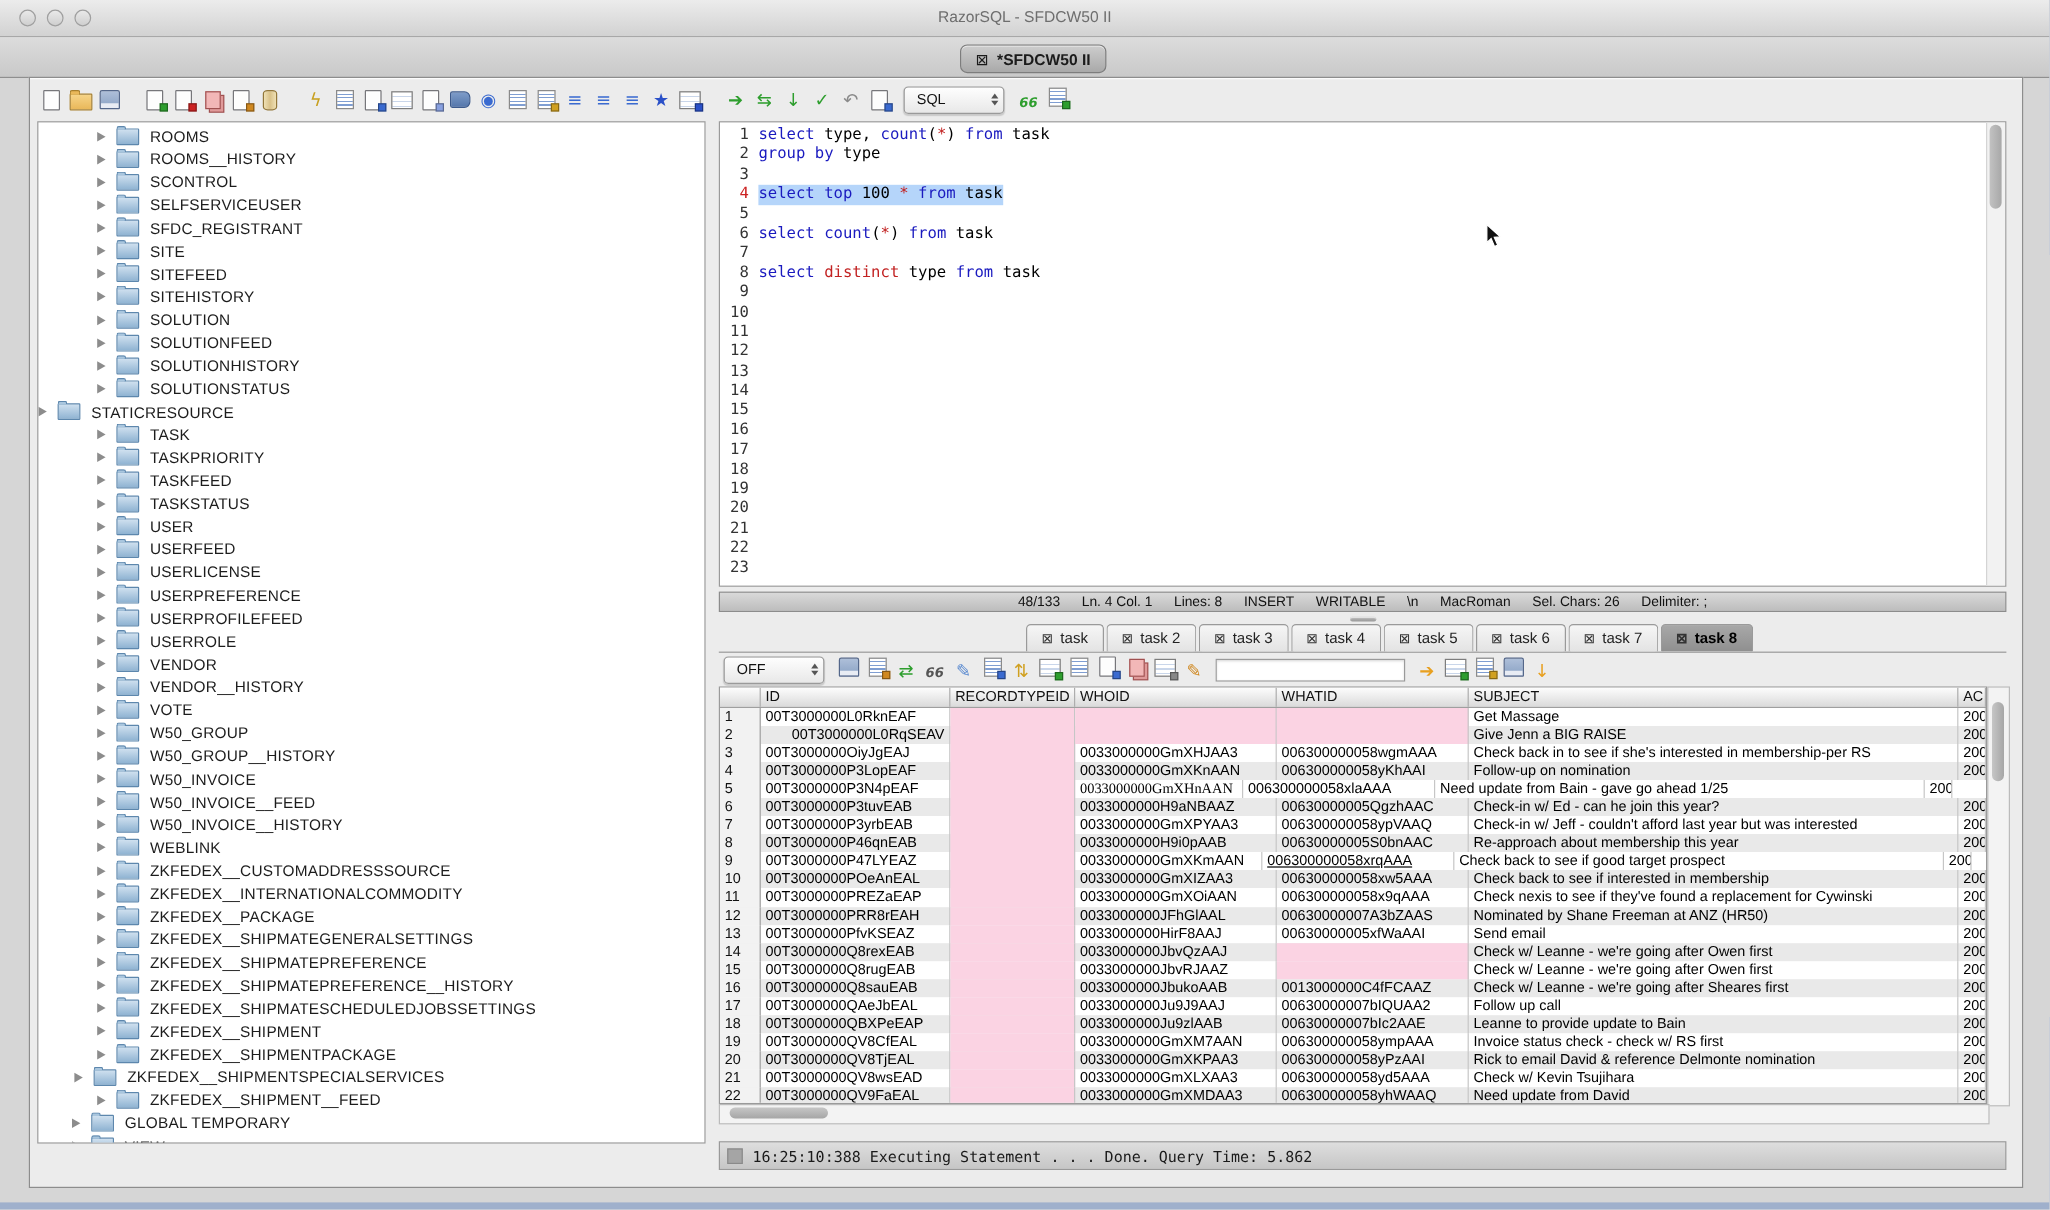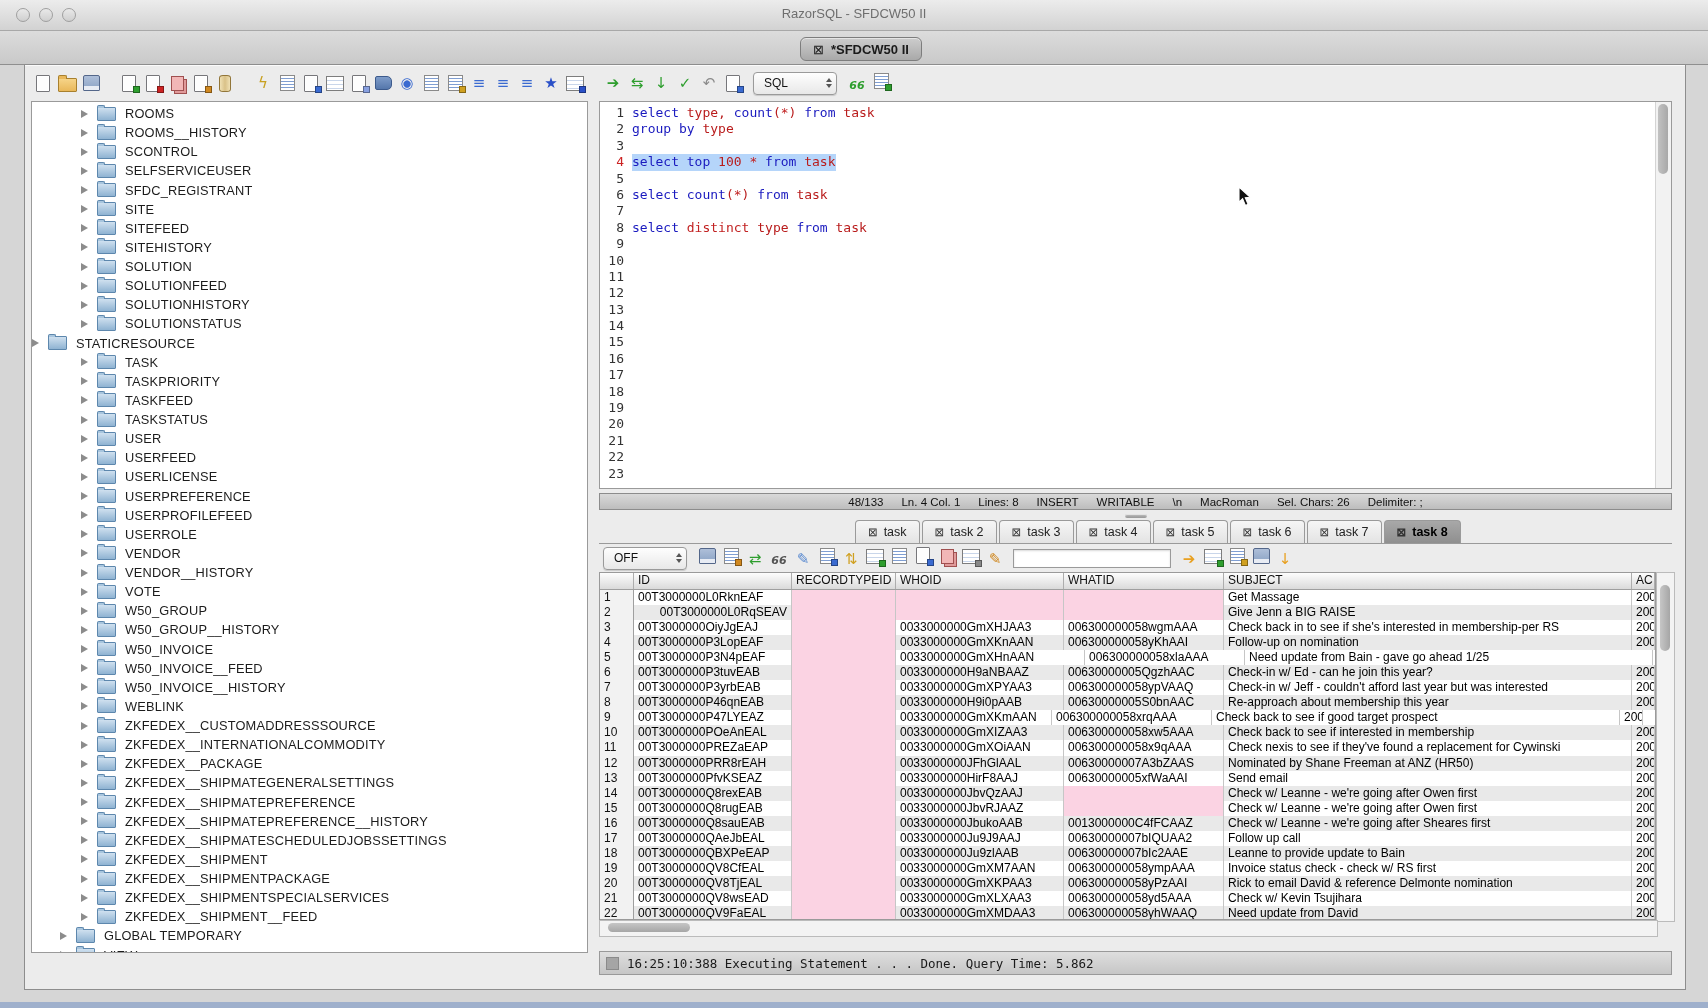--- a/index.html
+++ b/index.html
@@ -69,21 +69,21 @@
   
   .editor{position:absolute;left:574px;top:36px;width:1073px;height:388px;background:#fff;
     border:1px solid #9a9a9a;overflow:hidden;box-sizing:border-box;}
   .edscroll{position:absolute;right:0;top:0;width:15px;height:100%;background:#f2f2f2;border-left:1px solid #d4d4d4;}
   .edscroll .thumb{position:absolute;left:2px;top:2px;width:10px;height:70px;border-radius:6px;
     background:linear-gradient(90deg,#c2c2c2,#a8a8a8);}
   .eline{display:flex;height:16.4px;font-family:"DejaVu Sans Mono","Liberation Mono",monospace;
     font-size:13px;line-height:16.4px;white-space:pre;}
   .enum{width:24px;text-align:right;color:#333;flex:none;margin-right:8px;}
   .enum.red{color:#cc2222;}
-  .tok-k{color:#1a1abf;} .tok-p{color:#b91c1c;} .tok-r{color:#c22222;}
+  .tok-k{color:#1a1abf;} .tok-p{color:#000000;} .tok-r{color:#c22222;}
   .sel{background:#b5d5fa;}
   
   .edstatus{position:absolute;left:574px;top:428px;width:1073px;height:17px;
     background:linear-gradient(#d9d9d9,#bdbdbd);border:1px solid #8c8c8c;box-sizing:border-box;
     display:flex;align-items:center;justify-content:center;font-size:11.5px;color:#111;}
   .edstatus span{margin:0 9px;white-space:pre;}
   .hsplit{position:absolute;left:574px;top:447px;width:1073px;height:8px;}
   .dimple{position:absolute;left:50%;top:2px;width:22px;height:4px;margin-left:-11px;border-radius:2px;
     background:linear-gradient(#bbb,#999);box-shadow:inset 0 1px 1px rgba(255,255,255,.7);}
   
@@ -461,21 +461,21 @@
         <div class="titem" style="padding-left: 49px;">
           <span class="tarrow"></span>
           <span class="tfolder"></span>
           <span class="tlabel">ZKFEDEX__SHIPMENT</span>
         </div>
         <div class="titem" style="padding-left: 49px;">
           <span class="tarrow"></span>
           <span class="tfolder"></span>
           <span class="tlabel">ZKFEDEX__SHIPMENTPACKAGE</span>
         </div>
-        <div class="titem" style="padding-left: 49px;">
+        <div class="titem" style="padding-left: 30px;">
           <span class="tarrow"></span>
           <span class="tfolder"></span>
           <span class="tlabel">ZKFEDEX__SHIPMENTSPECIALSERVICES</span>
         </div>
         <div class="titem" style="padding-left: 49px;">
           <span class="tarrow"></span>
           <span class="tfolder"></span>
           <span class="tlabel">ZKFEDEX__SHIPMENT__FEED</span>
         </div>
         <div class="titem" style="padding-left: 28px;">
@@ -671,21 +671,21 @@
           <div class="tcell pink" style="width: 104px;"></div>
           <div class="tcell" style="width: 168px;">0033000000GmXKnAAN</div>
           <div class="tcell" style="width: 160px;">006300000058yKhAAI</div>
           <div class="tcell" style="width: 408px;">Follow-up on nomination</div>
           <div class="tcell" style="width: 23px;">2006</div>
         </div>
         <div class="trow">
           <div class="tcell numc" style="width: 34px;">5</div>
           <div class="tcell" style="width: 158px;">00T3000000P3N4pEAF</div>
           <div class="tcell pink" style="width: 104px;"></div>
-          <div class="tcell" style="width: 189px;">0033000000GmXHnAAN</div>
+          <div class="tcell" style="width: 140px; font-family: Liberation Serif, serif;">0033000000GmXHnAAN</div>
           <div class="tcell" style="width: 160px;">006300000058xlaAAA</div>
           <div class="tcell" style="width: 408px;">Need update from Bain - gave go ahead 1/25</div>
           <div class="tcell" style="width: 23px;">2006</div>
         </div>
         <div class="trow even">
           <div class="tcell numc" style="width: 34px;">6</div>
           <div class="tcell" style="width: 158px;">00T3000000P3tuvEAB</div>
           <div class="tcell pink" style="width: 104px;"></div>
           <div class="tcell" style="width: 168px;">0033000000H9aNBAAZ</div>
           <div class="tcell" style="width: 160px;">00630000005QgzhAAC</div>
@@ -708,21 +708,21 @@
           <div class="tcell" style="width: 168px;">0033000000H9i0pAAB</div>
           <div class="tcell" style="width: 160px;">00630000005S0bnAAC</div>
           <div class="tcell" style="width: 408px;">Re-approach about membership this year</div>
           <div class="tcell" style="width: 23px;">2006</div>
         </div>
         <div class="trow">
           <div class="tcell numc" style="width: 34px;">9</div>
           <div class="tcell" style="width: 158px;">00T3000000P47LYEAZ</div>
           <div class="tcell pink" style="width: 104px;"></div>
           <div class="tcell" style="width: 156px;">0033000000GmXKmAAN</div>
-          <div class="tcell" style="width: 160px;">006300000058xrqAAA</div>
+          <div class="tcell" style="width: 160px; text-decoration: underline;">006300000058xrqAAA</div>
           <div class="tcell" style="width: 408px;">Check back to see if good target prospect</div>
           <div class="tcell" style="width: 23px;">2006</div>
         </div>
         <div class="trow even">
           <div class="tcell numc" style="width: 34px;">10</div>
           <div class="tcell" style="width: 158px;">00T3000000POeAnEAL</div>
           <div class="tcell pink" style="width: 104px;"></div>
           <div class="tcell" style="width: 168px;">0033000000GmXIZAA3</div>
           <div class="tcell" style="width: 160px;">006300000058xw5AAA</div>
           <div class="tcell" style="width: 408px;">Check back to see if interested in membership</div>

